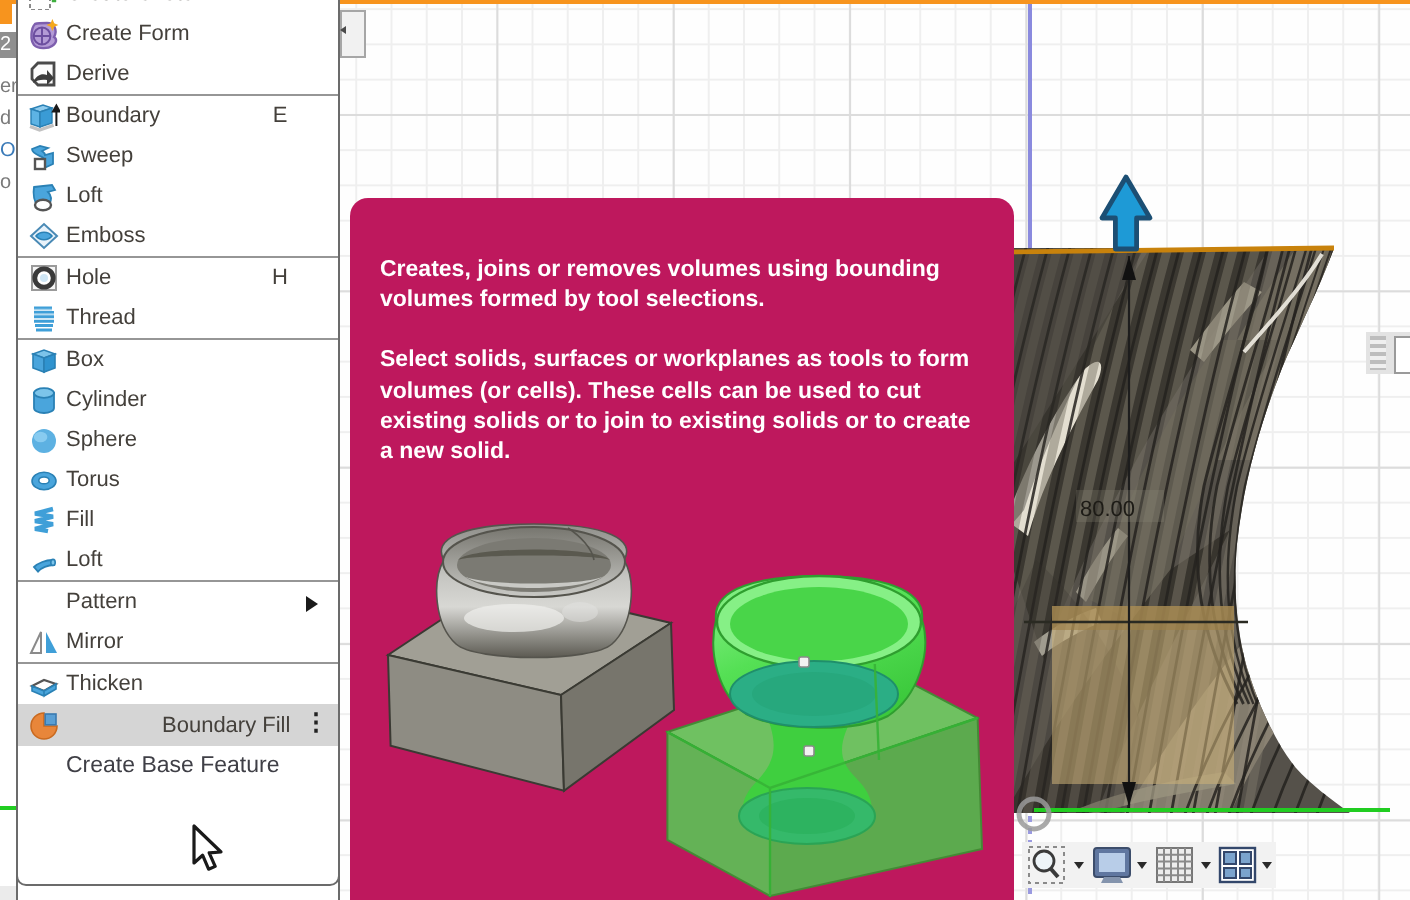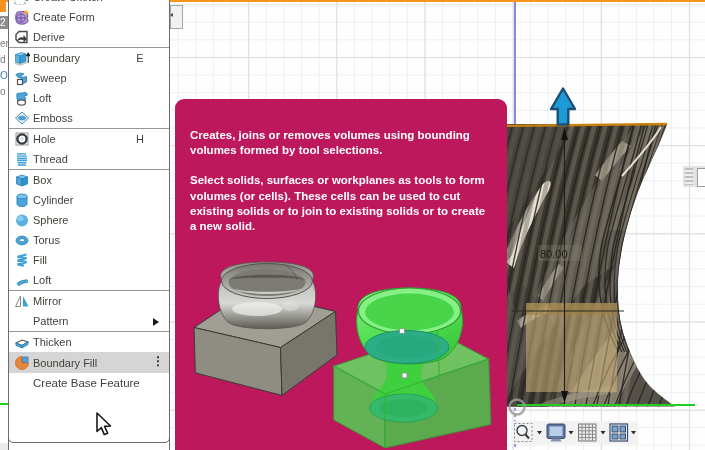--- a/index.html
+++ b/index.html
@@ -39,21 +39,21 @@
       border-left:1px solid #6b6b6b;border-right:1px solid #6b6b6b;}
   #menuBorder{left:8px;top:-13px;width:162px;height:456px;box-sizing:border-box;
       border:1px solid #6b6b6b;border-radius:0 0 5px 5px;z-index:0;pointer-events:none;}
   #menu{left:9px;top:-13px;width:160px;z-index:1;}
   .row{height:20px;display:flex;align-items:center;position:relative;
        font-size:11px;color:#44403b;}
   .row .ic{width:16px;height:16px;margin-left:4.5px;flex:none;}
   .row .lbl{margin-left:3.5px;white-space:nowrap;}
   .row .sc{position:absolute;left:124px;width:14px;text-align:center;}
   .sep{height:1px;background:#969696;}
-  .hl{background:#d5d5d5;height:21px;}
+  .hl{background:#d5d5d5;height:21px;gap:48px;}
   .subarrow{position:absolute;left:144px;top:6.5px;width:0;height:0;
      border-left:6.5px solid #1a1a1a;border-top:4px solid transparent;border-bottom:4px solid transparent;}
   .dots{position:absolute;left:143px;top:1.5px;font-size:12px;font-weight:bold;color:#222;letter-spacing:0;}
   
   .frag{position:absolute;font-size:10px;color:#7a7a7a;white-space:nowrap;}
 </style>
 </head>
 <body>
   <div class="abs" id="canvas"></div>
   <div class="abs" id="orangetop"></div>
@@ -360,31 +360,31 @@
     </div>
     <div class="row" style="">
       <svg class="ic" viewBox="0 0 16 16">
         <path d="M3,11.5 C5,9.5 9,8 12,8 L13,10.5 C10,10.5 6.5,12 5,13.8 Z" fill="#4aa5dc" stroke="#2a81b5" stroke-width="0.9"></path>
         <ellipse cx="12.5" cy="9.2" rx="1.1" ry="1.5" fill="#7cc4ea" stroke="#2a81b5" stroke-width="0.8"></ellipse>
       </svg>
       <span class="lbl">Loft</span>
     </div>
     <div class="sep"></div>
     <div class="row" style="">
-      <svg class="ic" viewBox="0 0 16 16">
-        <path d="M6.5,3 L6.5,13.5 L1.5,13.5 Z" fill="#fdfdfd" stroke="#8a8a8a" stroke-width="1"></path>
-        <path d="M9,3 L9,13.5 L14.5,13.5 Z" fill="#3f9fd8"></path>
-      </svg>
-      <span class="lbl">Mirror</span>
-    </div>
-    <div class="row" style="">
       <div class="ic"></div>
       <span class="lbl">Pattern</span>
       <span class="subarrow"></span>
     </div>
+    <div class="row" style="">
+      <svg class="ic" viewBox="0 0 16 16">
+        <path d="M6.5,3 L6.5,13.5 L1.5,13.5 Z" fill="#fdfdfd" stroke="#8a8a8a" stroke-width="1"></path>
+        <path d="M9,3 L9,13.5 L14.5,13.5 Z" fill="#3f9fd8"></path>
+      </svg>
+      <span class="lbl">Mirror</span>
+    </div>
     <div class="sep"></div>
     <div class="row" style="">
       <svg class="ic" viewBox="0 0 16 16">
         <path d="M2,9 L8,6 L14,8 L8,11.5 Z" fill="#fff" stroke="#555" stroke-width="1.1"></path>
         <path d="M2,9 L8,11.5 L8,14 L2,11.5 Z M8,11.5 L14,8 L14,10.5 L8,14 Z" fill="#4aa5dc" stroke="#2a81b5" stroke-width="0.8"></path>
       </svg>
       <span class="lbl">Thicken</span>
     </div>
     <div class="row hl" style="">
       <svg class="ic" viewBox="0 0 16 16">

